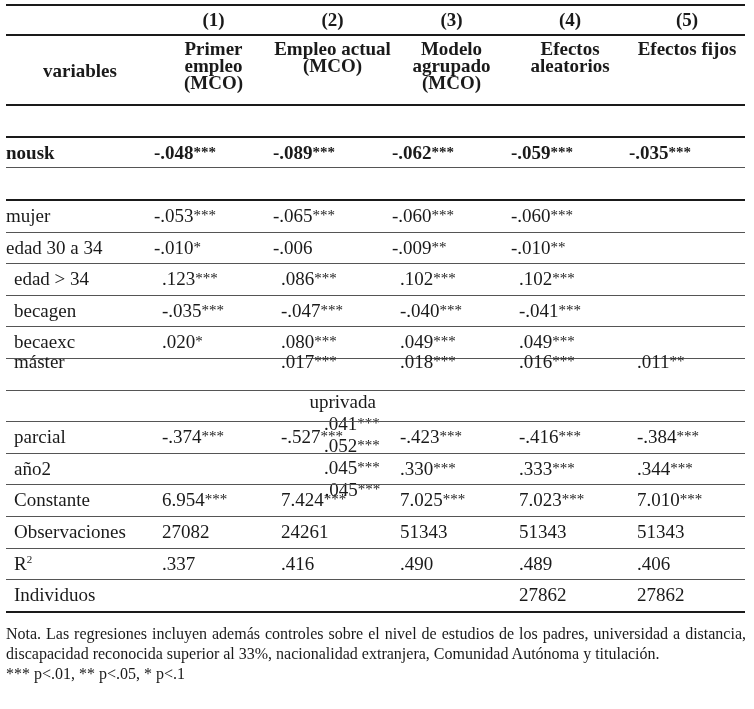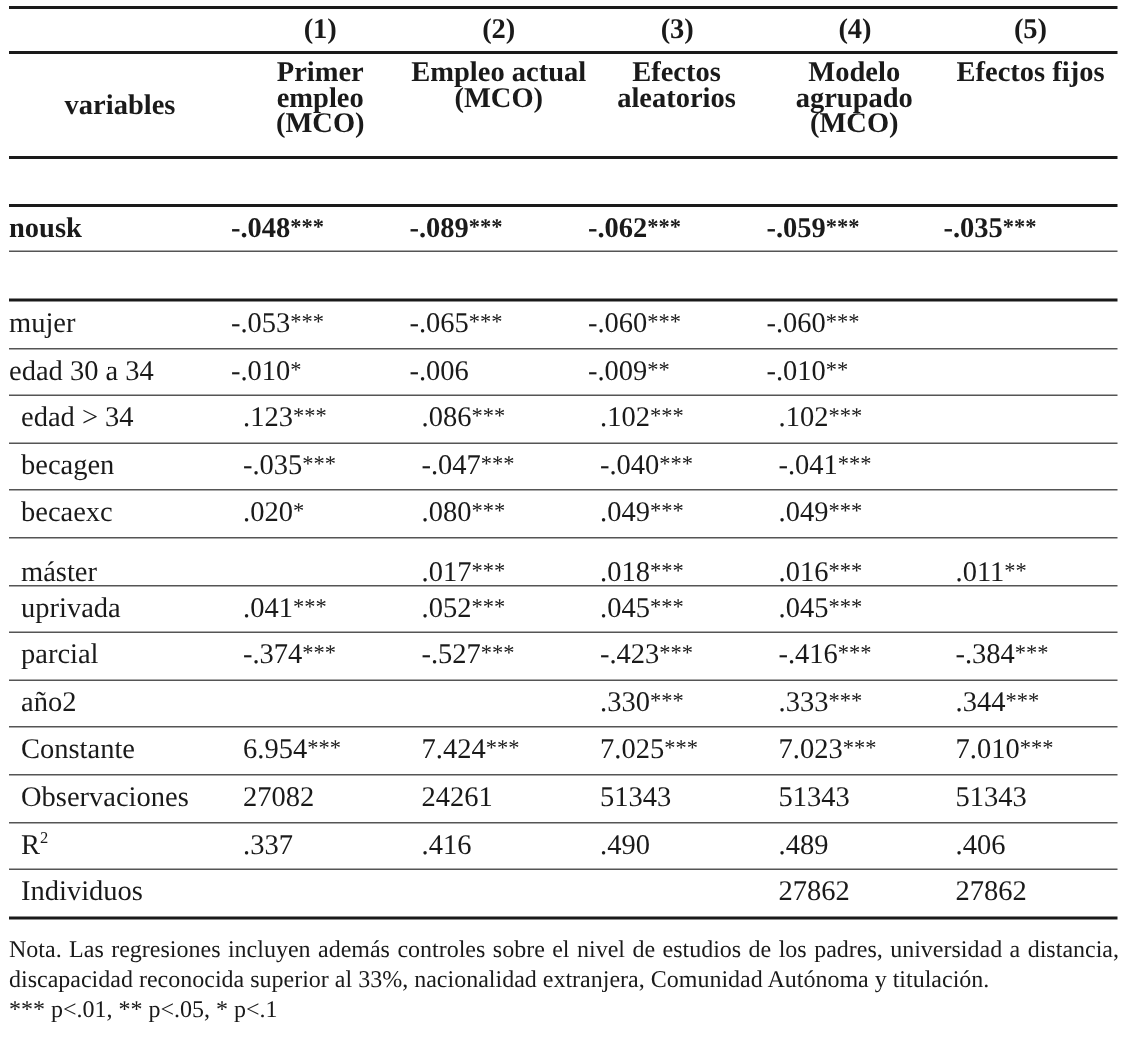--- a/index.html
+++ b/index.html
@@ -43,22 +43,22 @@
     <div class="cell c2 num">(2)</div>
     <div class="cell c3 num">(3)</div>
     <div class="cell c4 num">(4)</div>
     <div class="cell c5 num">(5)</div>
   </div>
 
   <div class="row" style="top:40px;height:60px;align-items:flex-start">
     <div class="cell c0 hdr-var" style="padding-top:20px">variables</div>
     <div class="cell c1 hdr">Primer empleo (MCO)</div>
     <div class="cell c2 hdr">Empleo actual (MCO)</div>
+    <div class="cell c3 hdr">Modelo agrupado (MCO)</div>
     <div class="cell c4 hdr">Efectos aleatorios</div>
-    <div class="cell c3 hdr">Modelo agrupado (MCO)</div>
     <div class="cell c5 hdr">Efectos fijos</div>
   </div>
 
   <div class="row" style="top:138px;height:29px">
     <div class="cell c0 bold center">nousk</div>
     <div class="cell c1 bold center"><span>-.048</span><span class="stars">***</span></div>
     <div class="cell c2 bold center"><span>-.089</span><span class="stars">***</span></div>
     <div class="cell c3 bold center"><span>-.062</span><span class="stars">***</span></div>
     <div class="cell c4 bold center"><span>-.059</span><span class="stars">***</span></div>
     <div class="cell c5 bold center"><span>-.035</span><span class="stars">***</span></div>
@@ -104,30 +104,30 @@
     <div class="hline thin" style="top: 326px;"></div>
     <div class="row" style="top: 327px; height: 30px;">
       <div class="cell c0 reg left"><span>becaexc</span></div>
       <div class="cell c1 reg left"><span>.020</span><span class="stars">*</span></div>
       <div class="cell c2 reg left"><span>.080</span><span class="stars">***</span></div>
       <div class="cell c3 reg left"><span>.049</span><span class="stars">***</span></div>
       <div class="cell c4 reg left"><span>.049</span><span class="stars">***</span></div>
       <div class="cell c5 reg left"><span></span><span class="stars"></span></div>
     </div>
     <div class="hline thin" style="top: 358px;"></div>
-    <div class="row" style="top: 367px; height: 30px; justify-content: flex-end;">
+    <div class="row" style="top: 347px; height: 30px; justify-content: flex-end;">
       <div class="cell c0 reg left"><span>máster</span></div>
       <div class="cell c1 reg left"><span></span><span class="stars"></span></div>
       <div class="cell c2 reg left"><span>.017</span><span class="stars">***</span></div>
       <div class="cell c3 reg left"><span>.018</span><span class="stars">***</span></div>
       <div class="cell c4 reg left"><span>.016</span><span class="stars">***</span></div>
       <div class="cell c5 reg left"><span>.011</span><span class="stars">**</span></div>
     </div>
     <div class="hline thin" style="top: 390px;"></div>
-    <div class="row" style="top: 391px; height: 30px;">
+    <div class="row" style="top: 391px; height: 30px; flex-direction: column;">
       <div class="cell c0 reg left"><span>uprivada</span></div>
       <div class="cell c1 reg left"><span>.041</span><span class="stars">***</span></div>
       <div class="cell c2 reg left"><span>.052</span><span class="stars">***</span></div>
       <div class="cell c3 reg left"><span>.045</span><span class="stars">***</span></div>
       <div class="cell c4 reg left"><span>.045</span><span class="stars">***</span></div>
       <div class="cell c5 reg left"><span></span><span class="stars"></span></div>
     </div>
     <div class="hline thin" style="top: 421px;"></div>
     <div class="row" style="top: 422px; height: 30px;">
       <div class="cell c0 reg left"><span>parcial</span></div>

